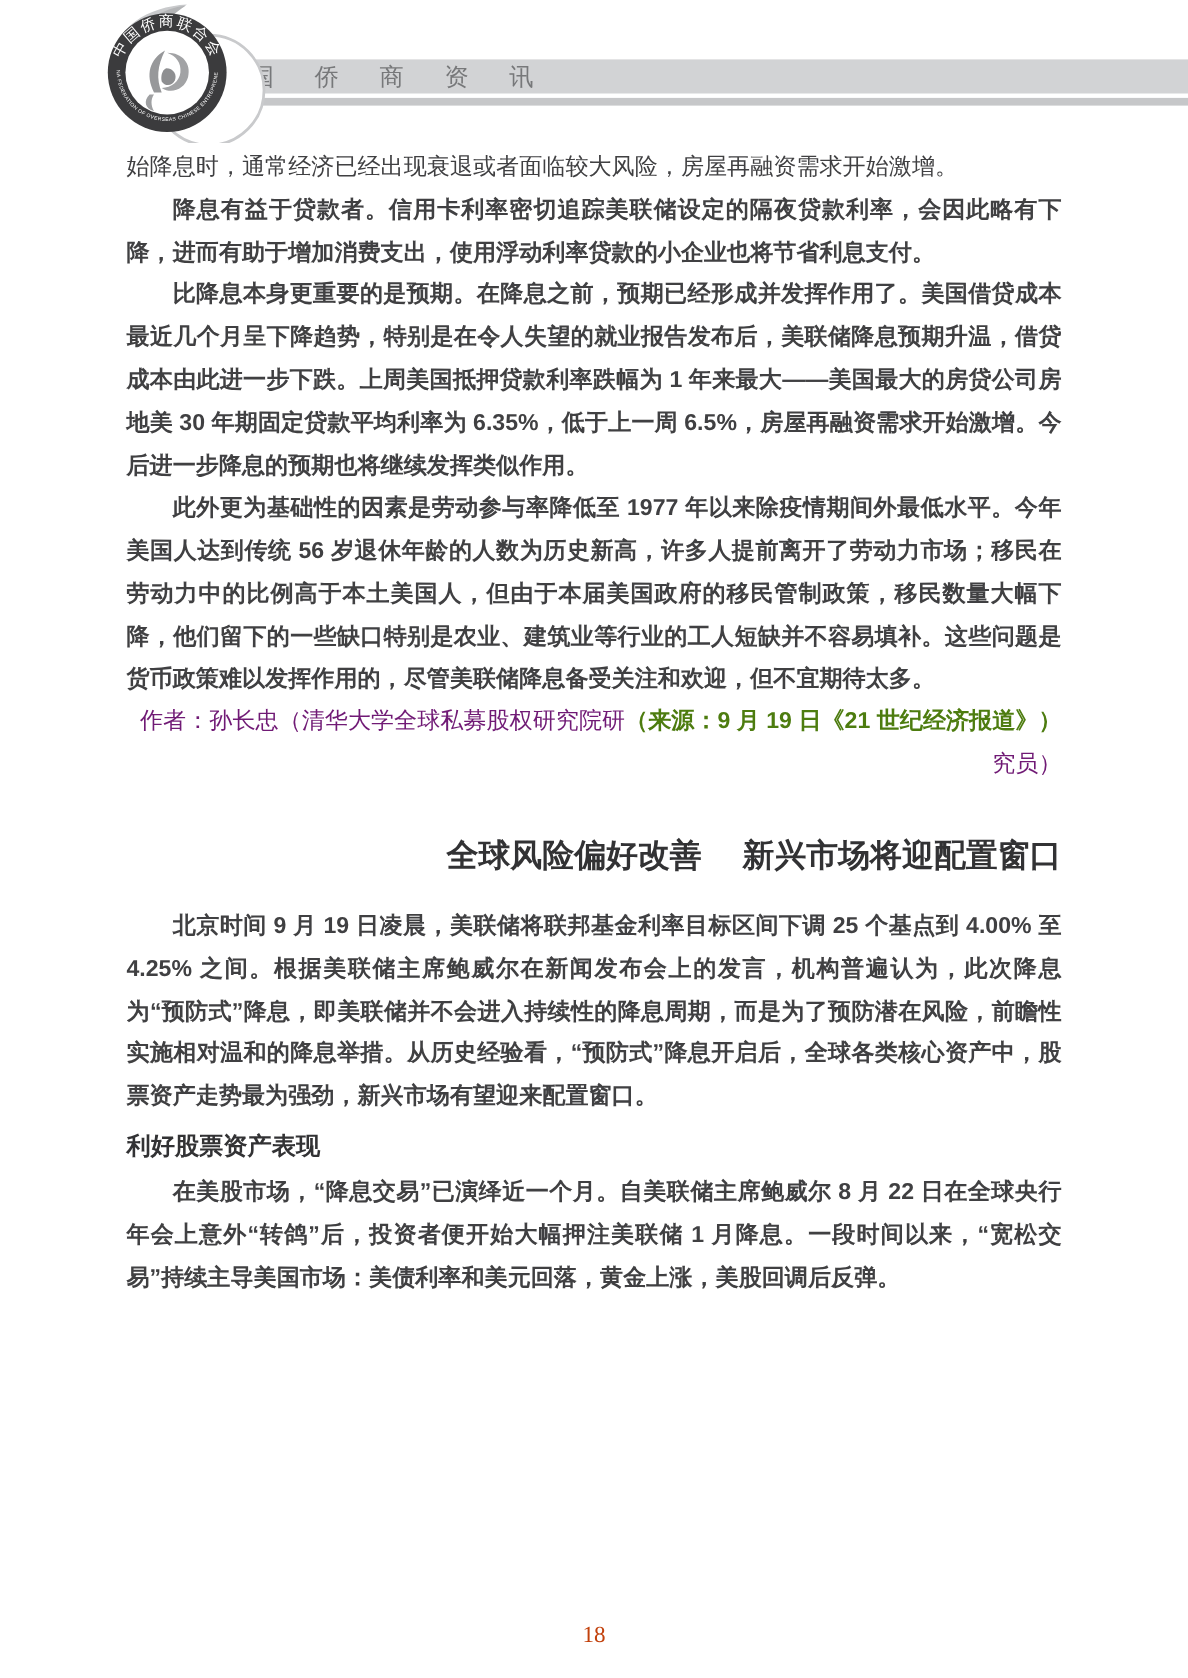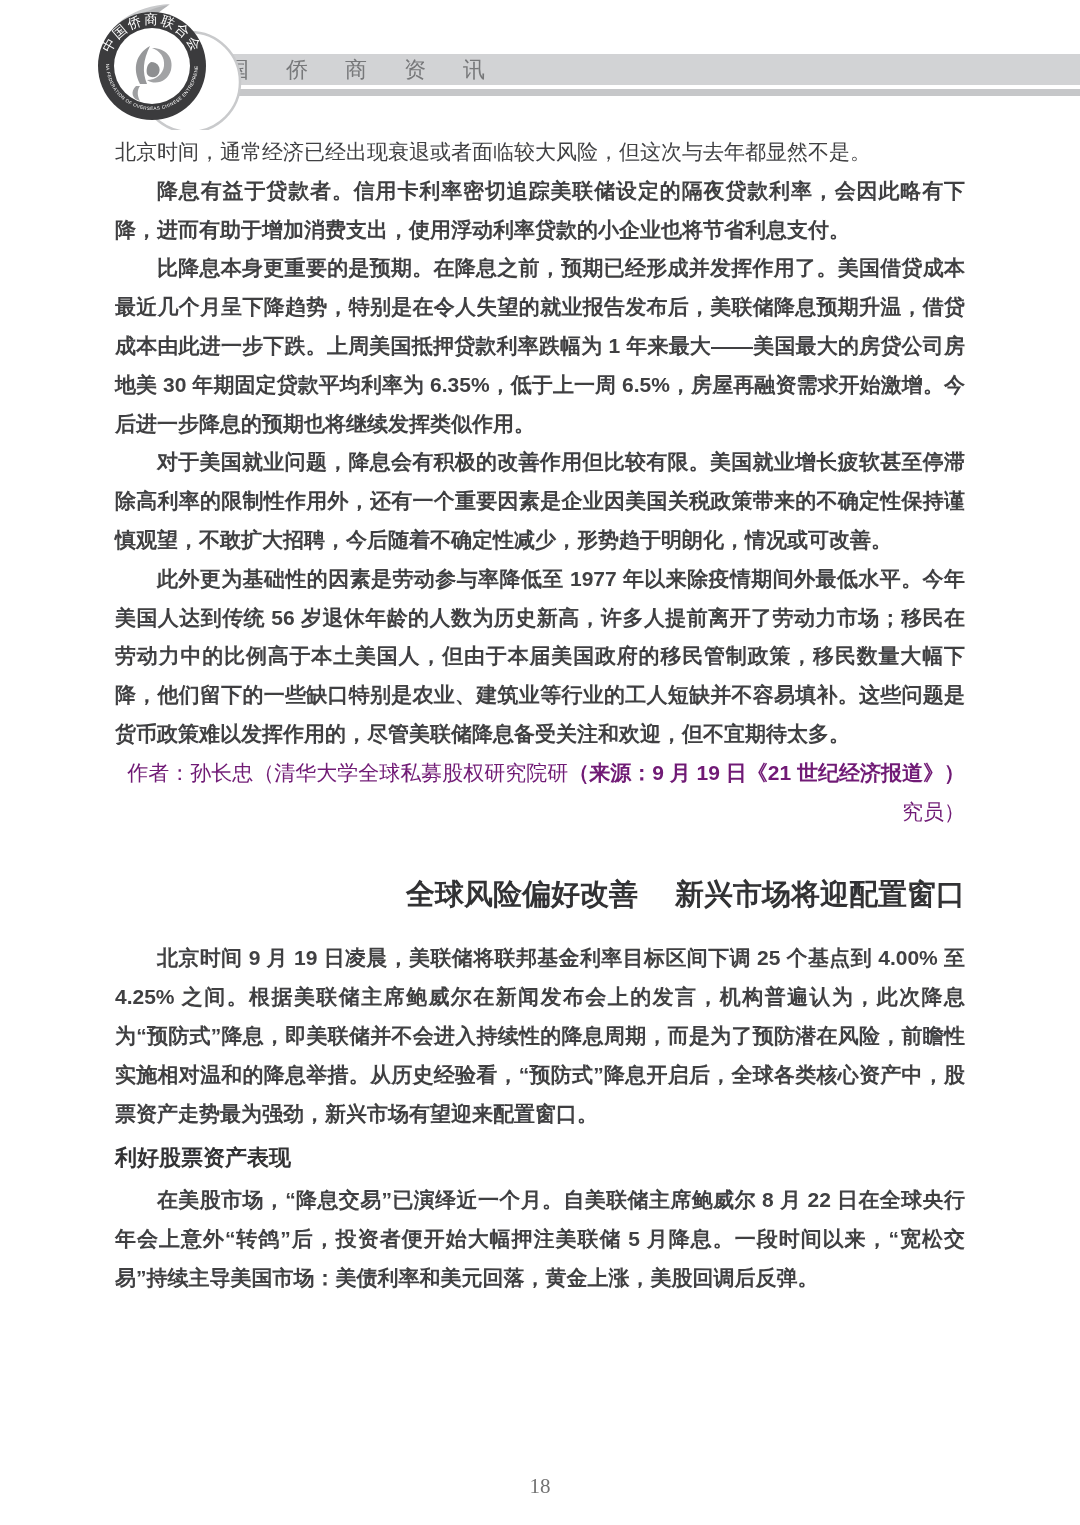--- a/index.html
+++ b/index.html
@@ -33,39 +33,39 @@
   
   .content {
     position: absolute; top: 133px; left: 115px; width: 850px;
   }
   .para, .para-cont {
     margin: 0; font-size: 21px; line-height: 38.8px;
     text-align: justify; color: #404042;
   }
   .para { text-indent: 2em; font-weight: bold; }
   .para-cont { text-indent: 0; }
-  .source-note { float: right; text-indent: 0; color: #701a75; }
+  .source-note { float: right; text-indent: 0; color: #4d7c0f; }
   .author-line {
     margin: 0; font-size: 21px; line-height: 38.8px;
     text-align: right; color: #701a75;
   }
   .article-title {
     margin: 46px 0 28px 0; font-size: 29px; line-height: 34px;
     font-weight: bold; text-align: right; color: #323234;
     font-family: "Liberation Sans", sans-serif;
   }
   .subheading {
     margin: 8px 0 6px 0; font-size: 22px; line-height: 34px;
     font-weight: bold; text-align: left; color: #323234;
   }
 
   
   .page-number {
     position: absolute; bottom: 26px; left: 0; right: 0;
-    text-align: center; font-size: 21px; color: #737373;
+    text-align: center; font-size: 21px; color: #c2410c;
     font-family: "Liberation Serif", serif;
   }
 </style>
 </head>
 <body>
 
 <div class="page">
 
   <div class="masthead">
     <div class="masthead-band"></div>
@@ -99,33 +99,32 @@
           <path d="M 104,46 C 118,46 126,56 123,68 C 120,79 108,84 99,78 C 108,78 115,72 116,64 C 117,55 112,49 104,46 Z" fill="#a2a3a5"></path>
           <path d="M 103,60 C 110,60 113,66 111,71 C 109,76 102,77 99,72 C 98,68 99,62 103,60 Z" fill="#8e8f91"></path>
           <path d="M 88,84 C 82,90 84,97 92,99 C 89,94 89,88 92,84 Z" fill="#9fa0a2"></path>
         </g>
       </svg>
     </div>
   </div>
 
   <div class="content">
 
-    <p class="para-cont">北京时间，通常经济已经出现衰退或者面临较大风险，但这次与去年都显然不是。</p>
+    <p class="para-cont">始降息时，通常经济已经出现衰退或者面临较大风险，房屋再融资需求开始激增。</p>
     <p class="para">降息有益于贷款者。信用卡利率密切追踪美联储设定的隔夜贷款利率，会因此略有下降，进而有助于增加消费支出，使用浮动利率贷款的小企业也将节省利息支付。</p>
     <p class="para">比降息本身更重要的是预期。在降息之前，预期已经形成并发挥作用了。美国借贷成本最近几个月呈下降趋势，特别是在令人失望的就业报告发布后，美联储降息预期升温，借贷成本由此进一步下跌。上周美国抵押贷款利率跌幅为 1 年来最大——美国最大的房贷公司房地美 30 年期固定贷款平均利率为 6.35%，低于上一周 6.5%，房屋再融资需求开始激增。今后进一步降息的预期也将继续发挥类似作用。</p>
-    <p class="para">对于美国就业问题，降息会有积极的改善作用但比较有限。美国就业增长疲软甚至停滞除高利率的限制性作用外，还有一个重要因素是企业因美国关税政策带来的不确定性保持谨慎观望，不敢扩大招聘，今后随着不确定性减少，形势趋于明朗化，情况或可改善。</p>
     <p class="para">此外更为基础性的因素是劳动参与率降低至 1977 年以来除疫情期间外最低水平。今年美国人达到传统 56 岁退休年龄的人数为历史新高，许多人提前离开了劳动力市场；移民在劳动力中的比例高于本土美国人，但由于本届美国政府的移民管制政策，移民数量大幅下降，他们留下的一些缺口特别是农业、建筑业等行业的工人短缺并不容易填补。这些问题是货币政策难以发挥作用的，尽管美联储降息备受关注和欢迎，但不宜期待太多。</p>
     <p class="para"><span class="source-note">（来源：9 月 19 日《21 世纪经济报道》）</span></p>
     <p class="author-line">作者：孙长忠（清华大学全球私募股权研究院研究员）</p>
 
     <h2 class="article-title">全球风险偏好改善　 新兴市场将迎配置窗口</h2>
 
     <p class="para">北京时间 9 月 19 日凌晨，美联储将联邦基金利率目标区间下调 25 个基点到 4.00% 至 4.25% 之间。根据美联储主席鲍威尔在新闻发布会上的发言，机构普遍认为，此次降息为“预防式”降息，即美联储并不会进入持续性的降息周期，而是为了预防潜在风险，前瞻性实施相对温和的降息举措。从历史经验看，“预防式”降息开启后，全球各类核心资产中，股票资产走势最为强劲，新兴市场有望迎来配置窗口。</p>
 
     <h3 class="subheading">利好股票资产表现</h3>
 
-    <p class="para">在美股市场，“降息交易”已演绎近一个月。自美联储主席鲍威尔 8 月 22 日在全球央行年会上意外“转鸽”后，投资者便开始大幅押注美联储 5 月降息。一段时间以来，“宽松交易”持续主导美国市场：美债利率和美元回落，黄金上涨，美股回调后反弹。</p>
+    <p class="para">在美股市场，“降息交易”已演绎近一个月。自美联储主席鲍威尔 8 月 22 日在全球央行年会上意外“转鸽”后，投资者便开始大幅押注美联储 1 月降息。一段时间以来，“宽松交易”持续主导美国市场：美债利率和美元回落，黄金上涨，美股回调后反弹。</p>
 
   </div>
 
   <div class="page-number">18</div>
 
 </div>
 
 </body></html>

